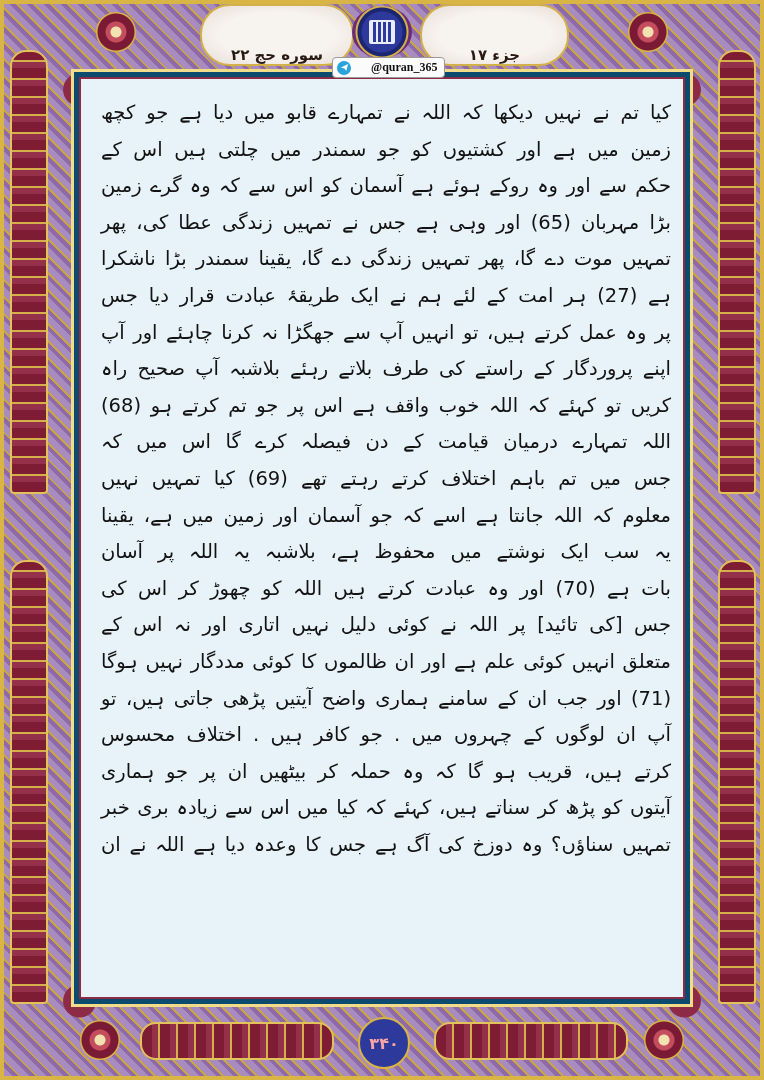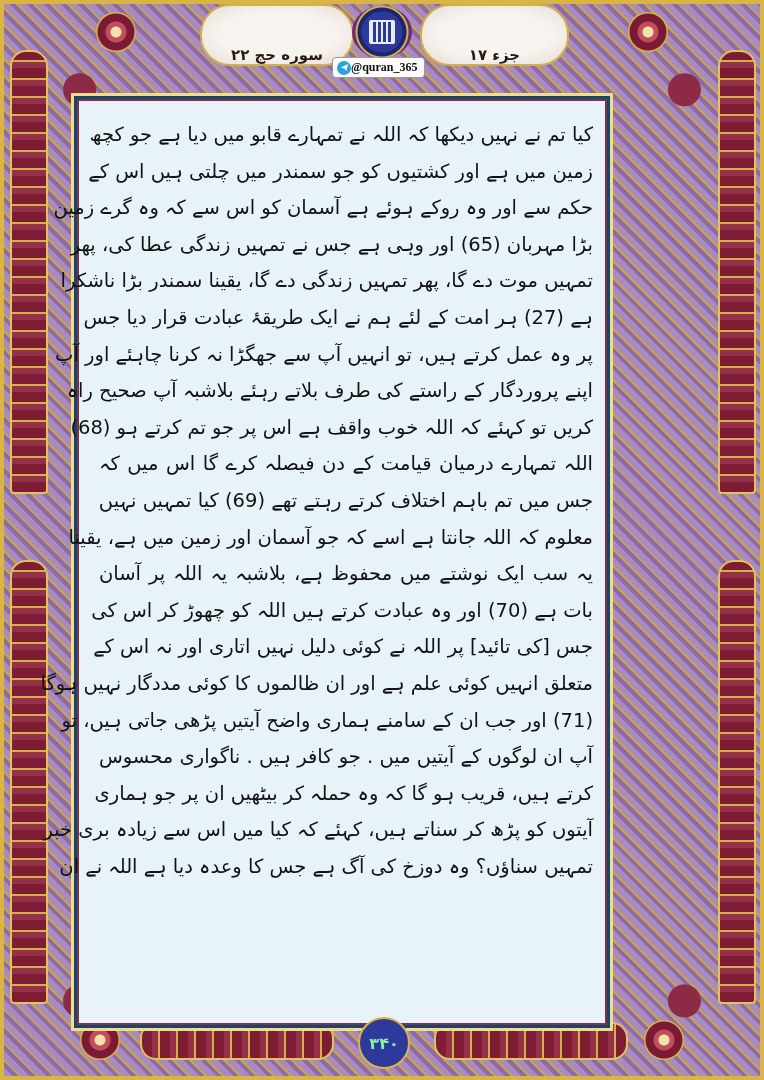--- a/index.html
+++ b/index.html
@@ -50,53 +50,52 @@
     background: radial-gradient(circle, #2d3a9c 0 20px, #1c2670 21px 24px, #d4b04a 25px 26px, #6a2c7a 27px);
     display: flex; align-items: center; justify-content: center;
   }
   .emblem-inner {
     width: 22px; height: 20px; border: 2px solid #e8ecff; border-radius: 2px;
     background: repeating-linear-gradient(90deg, #e8ecff 0 2px, transparent 2px 5px);
   }
   .telegram-tag {
     position: absolute; left: 332px; top: 57px; height: 19px; padding: 0 6px 0 4px;
     background: #fbfbfb; border: 1px solid #9a9a9a; border-radius: 4px;
-    display: flex; align-items: center; gap: 0;
+    display: flex; align-items: center; gap: 20px;
     font-family: "Liberation Serif", serif; font-weight: bold; font-size: 12px; color: #111;
     z-index: 3;
   }
   .tg-icon {
     width: 14px; height: 14px; border-radius: 50%; background: #2aa3dc;
     display: flex; align-items: center; justify-content: center;
   }
 
   
   .page {
-    position: absolute; left: 74px; top: 72px; width: 536px; height: 932px;
+    position: absolute; left: 74px; top: 72px; width: 616px; height: 932px;
     background: #e8f3f9;
-    border: 3px solid #0c4a6e;
+    border: 5px solid #0c4a6e;
     box-shadow: inset 0 0 0 2px #8d2a45, 0 0 0 3px #f1dc8a;
     box-sizing: border-box;
-    margin-top: 24px;
   }
   .text-block {
     position: absolute; left: 22px; right: 14px; top: 18px;
     direction: rtl; text-align: justify; text-align-last: right;
     font-family: "DejaVu Sans", sans-serif;
     font-size: 19.5px; line-height: 36.6px; color: #121212;
   }
   .line { display: block; white-space: nowrap; text-align: justify; text-align-last: justify; }
   .line.last { text-align-last: right; }
 
   
   .page-number {
     position: absolute; left: 358px; top: 1017px; width: 48px; height: 48px; border-radius: 50%;
     background: #2d3a9c; border: 2px solid #d9b545;
     display: flex; align-items: center; justify-content: center;
-    color: #86efac; font-size: 16px; font-weight: bold; direction: rtl;
+    color: #fca5a5; font-size: 16px; font-weight: bold; direction: rtl;
   }
 </style>
 </head>
 <body>
 
 <div class="frame"></div>
 
 <div class="side-panel" style="left:10px; top:50px; height:440px;"></div>
 <div class="side-panel" style="left:10px; top:560px; height:440px;"></div>
 <div class="side-panel" style="left:718px; top:50px; height:440px;"></div>
@@ -138,21 +137,21 @@
     <span class="line">اپنے پروردگار کے راستے کی طرف بلاتے رہئے بلاشبہ آپ صحیح راہ</span>
     <span class="line">کریں تو کہئے کہ اللہ خوب واقف ہے اس پر جو تم کرتے ہو (68)</span>
     <span class="line">اللہ تمہارے درمیان قیامت کے دن فیصلہ کرے گا اس میں کہ</span>
     <span class="line">جس میں تم باہم اختلاف کرتے رہتے تھے (69) کیا تمہیں نہیں</span>
     <span class="line">معلوم کہ اللہ جانتا ہے اسے کہ جو آسمان اور زمین میں ہے، یقینا</span>
     <span class="line">یہ سب ایک نوشتے میں محفوظ ہے، بلاشبہ یہ اللہ پر آسان</span>
     <span class="line">بات ہے (70)  اور وہ عبادت کرتے ہیں اللہ کو چھوڑ کر اس کی</span>
     <span class="line">جس [کی تائید] پر اللہ نے کوئی دلیل نہیں اتاری اور نہ اس کے</span>
     <span class="line">متعلق انہیں کوئی علم ہے اور ان ظالموں کا کوئی مددگار نہیں ہوگا</span>
     <span class="line">(71) اور جب ان کے سامنے ہماری واضح آیتیں پڑھی جاتی ہیں، تو</span>
-    <span class="line">آپ ان لوگوں کے آیتیں میں . جو کافر ہیں . ناگواری محسوس</span>
+    <span class="line">آپ ان لوگوں کے چہروں میں . جو کافر ہیں . اختلاف محسوس</span>
     <span class="line">کرتے ہیں، قریب ہو گا کہ وہ حملہ کر بیٹھیں ان پر جو ہماری</span>
     <span class="line">آیتوں کو پڑھ کر سناتے ہیں، کہئے کہ کیا میں اس سے زیادہ بری خبر</span>
     <span class="line">تمہیں سناؤں؟ وہ دوزخ کی آگ ہے جس کا وعدہ دیا ہے اللہ نے ان</span>
   </div>
 </div>
 
 <div class="page-number">
   <span>۳۴۰</span>
 </div>
 

